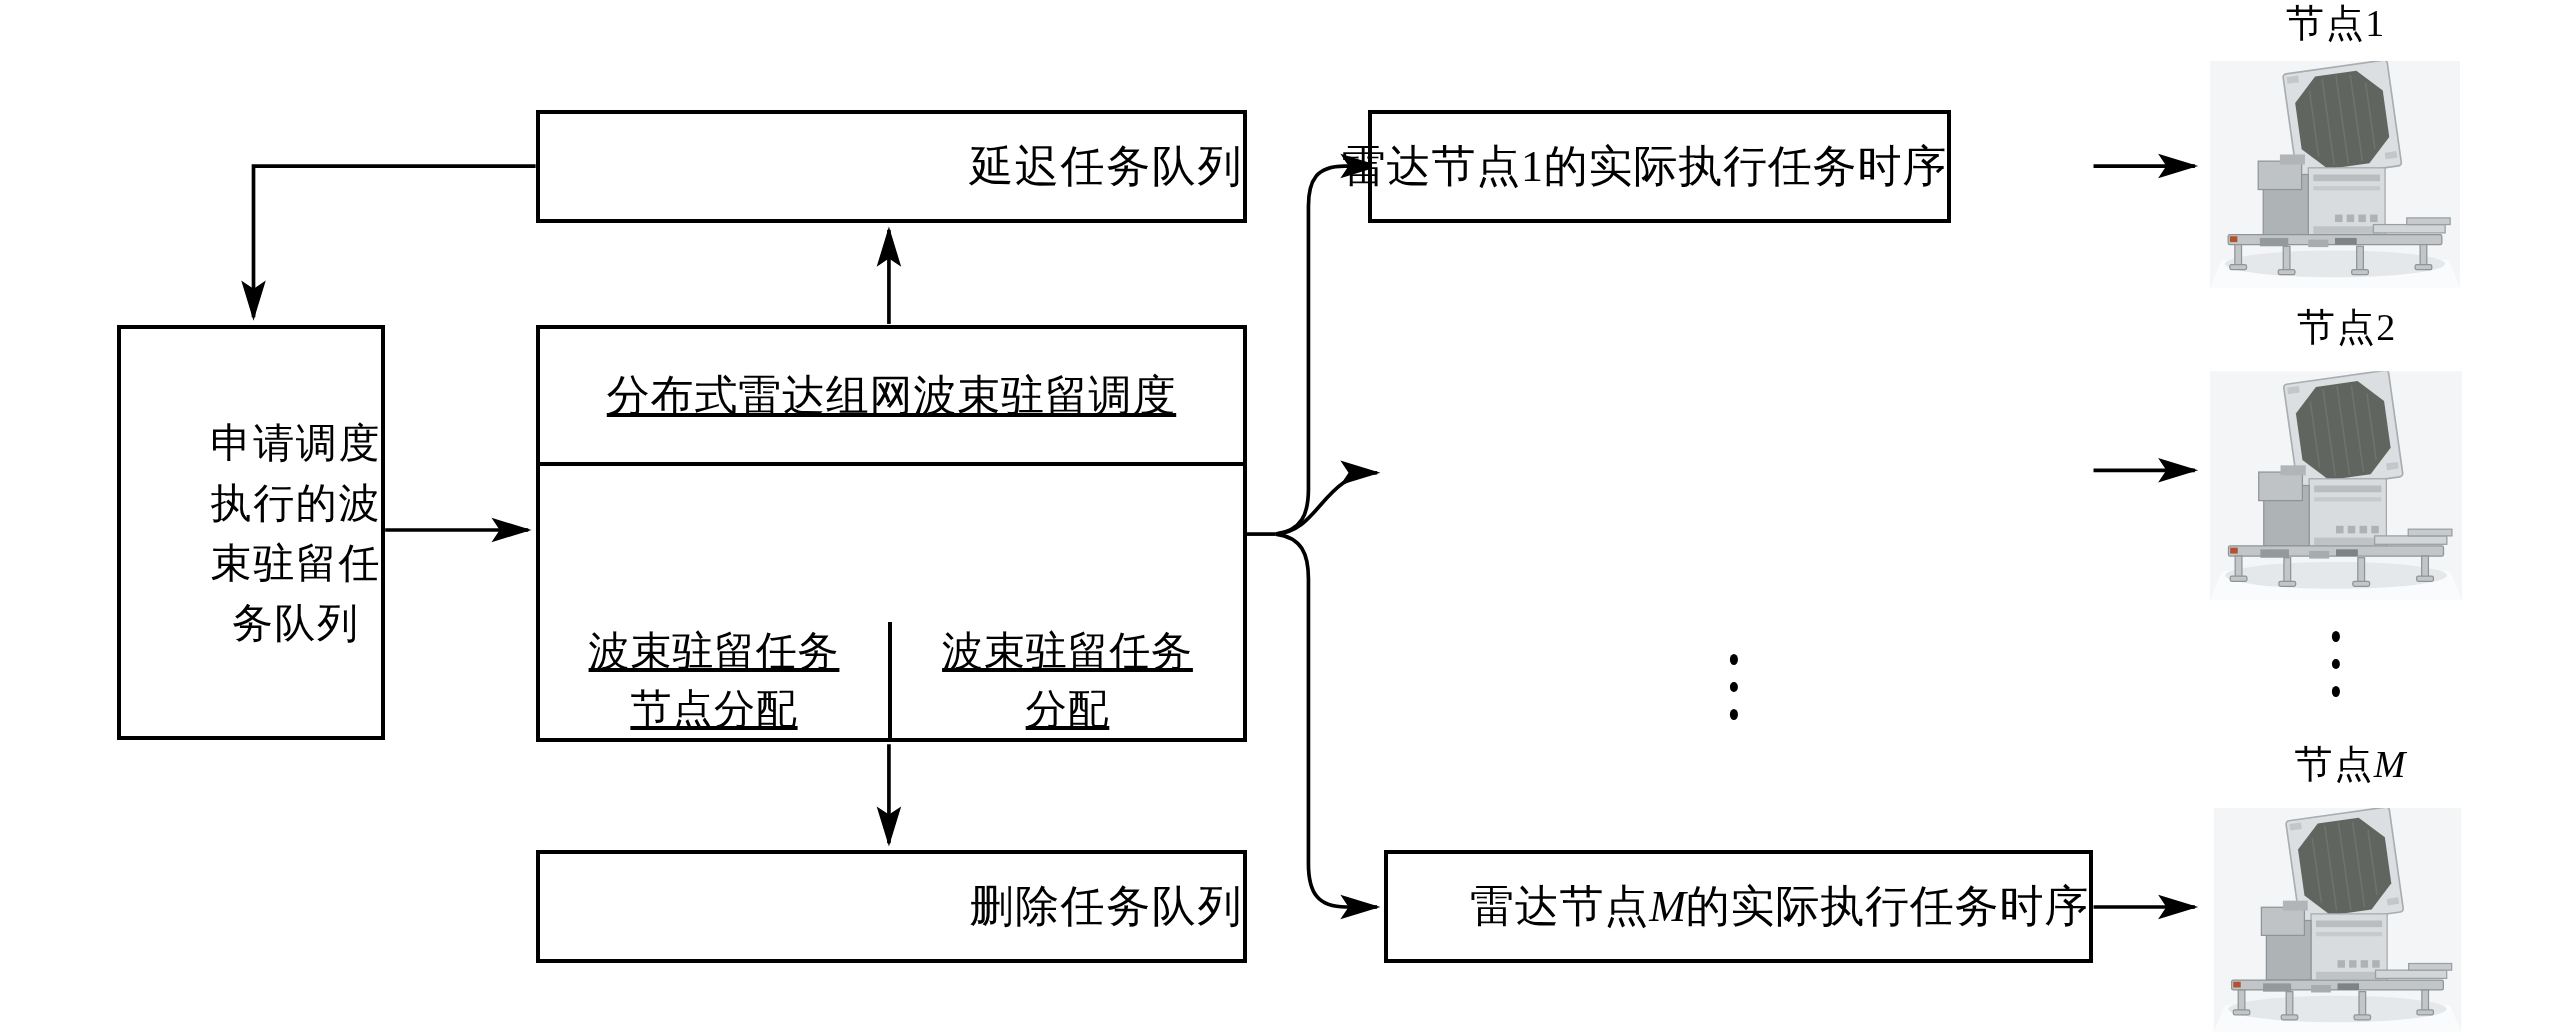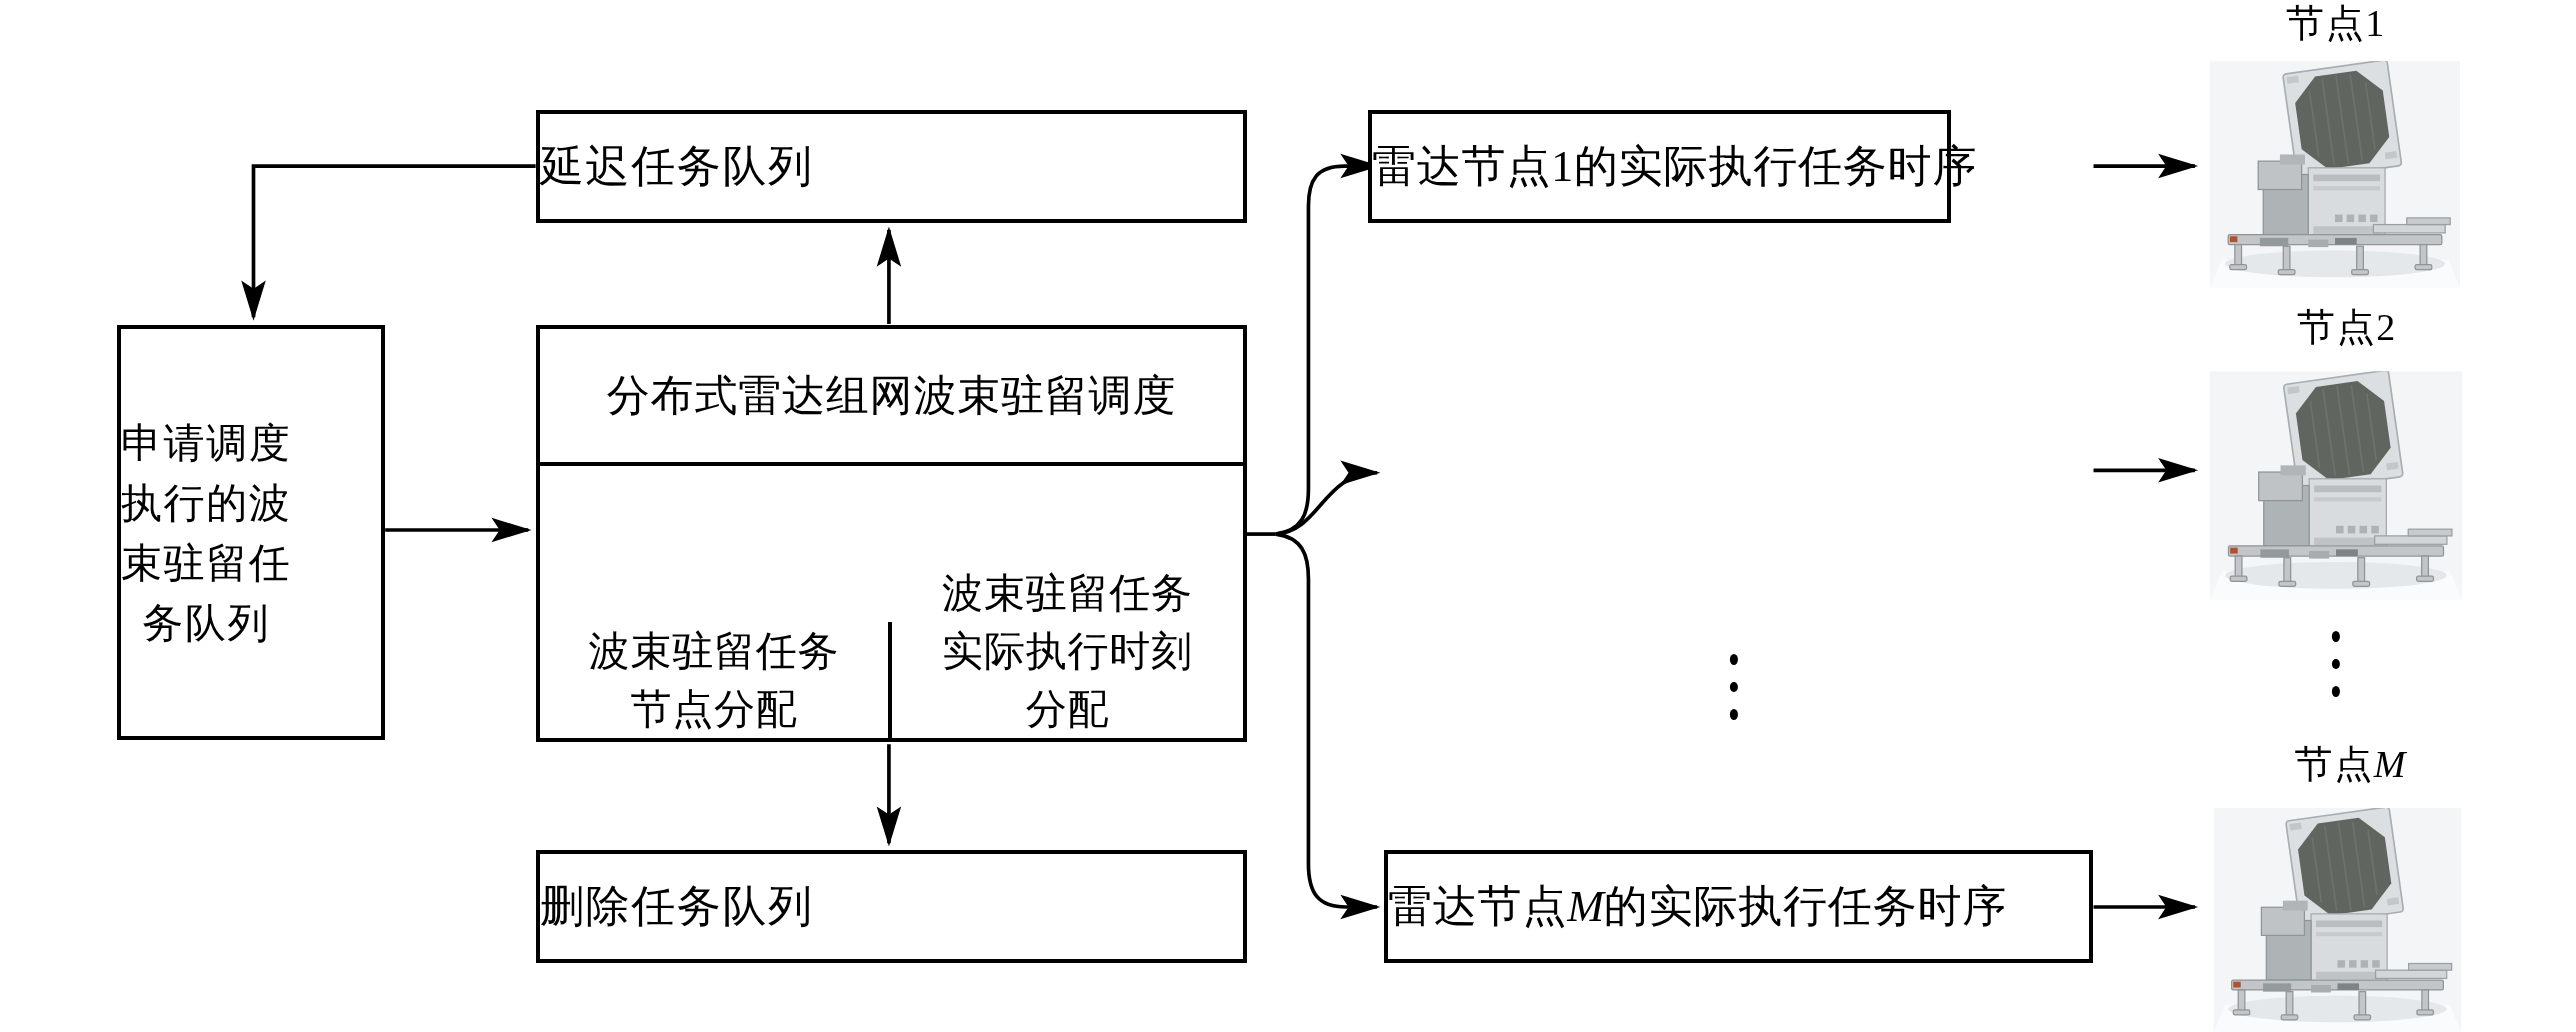--- a/index.html
+++ b/index.html
@@ -12,29 +12,29 @@
     overflow:hidden;
   }
   #connectors{position:absolute;left:0;top:0;width:2576px;height:1033px;}
   .box{
     position:absolute;
     box-sizing:border-box;
     border:4.1px solid #000;
     background:#fff;
     display:flex;
     align-items:center;
-    justify-content:flex-start;
+    justify-content:flex-end;
     text-align:center;
   }
   .qlabel{font-size:44px;letter-spacing:1.6px;white-space:nowrap;}
   .tlabel{font-size:44px;letter-spacing:0.8px;white-space:nowrap;}
   .multiline{display:flex;flex-direction:column;justify-content:center;}
   .multiline span{display:block;}
   #pending-box .multiline{font-size:41px;line-height:60px;letter-spacing:1.6px;}
-  #scheduler-box{flex-direction:column;align-items:stretch;justify-content:flex-start;padding:0;}
+  #scheduler-box{flex-direction:column;align-items:stretch;justify-content:flex-start;padding:0;text-decoration:underline;}
   #scheduler-header{
     box-sizing:border-box;height:137px;border-bottom:4.1px solid #000;
     display:flex;align-items:center;justify-content:center;
     font-size:43px;letter-spacing:0.8px;white-space:nowrap;
   }
   #scheduler-cells{flex:1;display:flex;align-items:flex-end;}
   .sched-cell{
     box-sizing:border-box;flex:1;
     display:flex;align-items:center;justify-content:center;text-align:center;
     font-size:41px;line-height:58px;letter-spacing:0.8px;
@@ -143,21 +143,20 @@
     <div id="scheduler-cells">
       <div class="sched-cell" id="sched-cell-node">
         <div class="multiline">
           <span>波束驻留任务</span>
           <span>节点分配</span>
         </div>
       </div>
       <div class="sched-cell">
         <div class="multiline">
           <span>波束驻留任务</span>
-          <span>实际执行时刻</span>
           <span>分配</span>
         </div>
       </div>
     </div>
   </div>
 
   <div class="box" style="left:536px;top:850px;width:711px;height:113px;">
     <span class="qlabel">删除任务队列</span>
   </div>
 

